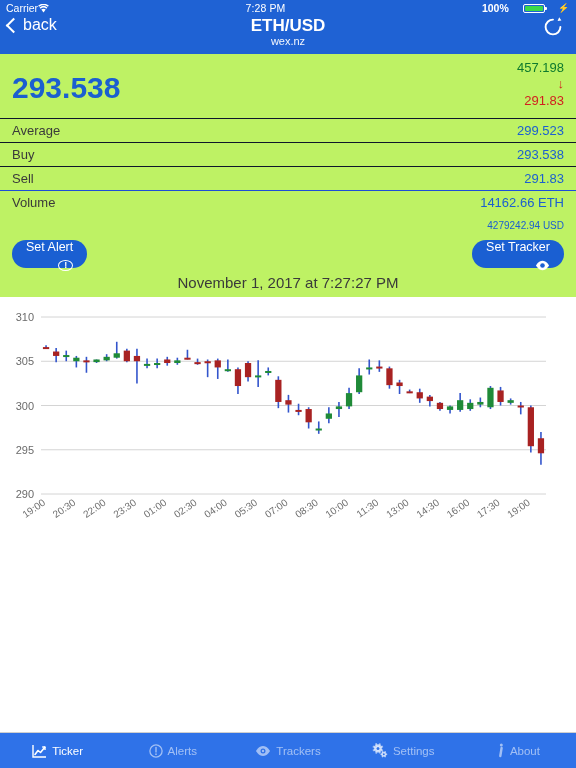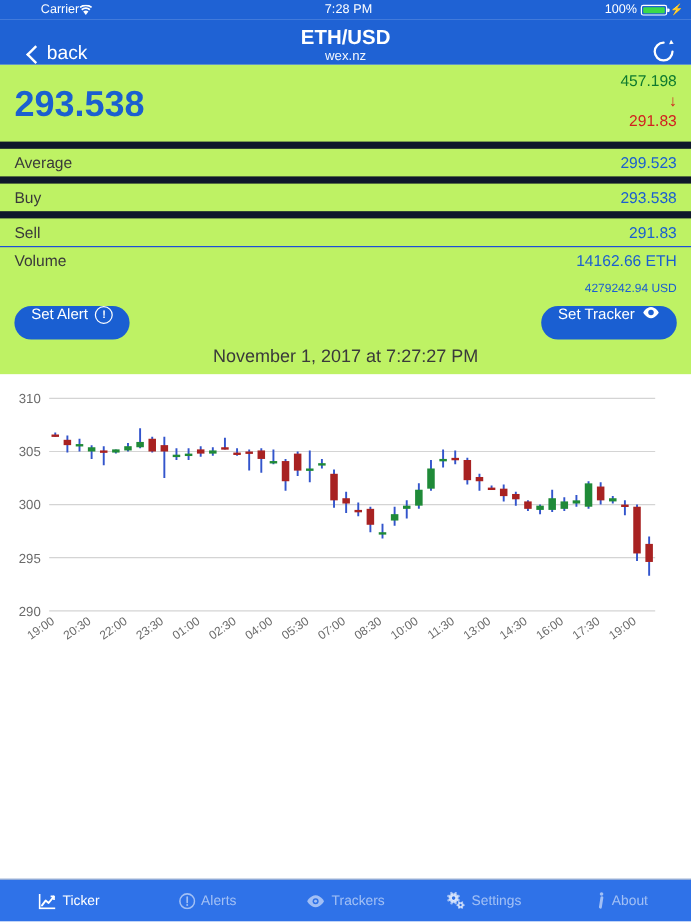--- a/index.html
+++ b/index.html
@@ -23,23 +23,23 @@
     height: 16px;
     background: #1f62d4;
     color: #ffffff;
     display: flex;
     align-items: center;
     font-size: 10.5px;
     padding: 0 6px;
     box-sizing: border-box;
     flex: 0 0 auto;
   }
-  .sb-left { display: flex; align-items: center; gap: 0; margin-left: 28px; }
+  .sb-left { display: flex; align-items: center; gap: 0; }
   .sb-center { flex: 1; text-align: center; font-weight: normal; letter-spacing: .1px; }
-  .sb-right { display: flex; align-items: center; gap: 3px; }
+  .sb-right { display: flex; align-items: center; gap: 14px; font-weight: bold; }
   .wifi-icon { display: inline-block; line-height: 0; }
   .battery {
     width: 22px; height: 9px;
     border: 1px solid #ffffff;
     border-radius: 2px;
     position: relative;
     box-sizing: border-box;
     padding: 1px;
   }
   .battery::after {
@@ -53,24 +53,23 @@
     background: #3ad94a; border-radius: 1px;
   }
   .bolt { font-size: 9px; line-height: 1; }
 
   
   .navbar {
     height: 38px;
     background: #1f62d4;
     color: #fff;
     display: flex;
-    align-items: flex-end;
+    align-items: flex-start;
     position: relative;
     flex: 0 0 auto;
-    padding-left: 16px;
   }
   .nav-back {
     display: flex; align-items: center;
     gap: 3px;
     padding-left: 8px;
     font-size: 16px;
     color: #fff;
     cursor: pointer;
   }
   .chevron-left {
@@ -124,21 +123,21 @@
   .hl-high { color: #0e7a2e; font-size: 13px; }
   .arrow-down { color: #d21f1f; font-size: 13px; line-height: 14px; margin: 3px 0; font-weight: bold; }
   .hl-low { color: #d21f1f; font-size: 13px; }
 
   .stat-row {
     display: flex;
     align-items: center;
     justify-content: space-between;
     padding: 0 12px;
     height: 23px;
-    border-top: 6px solid #0f172a;
+    border-top: 1px solid #0f172a;
     font-size: 13px;
   }
   .stat-label { color: #3a3a3a; }
   .stat-value { color: #1b5fd0; }
   .stat-row.volume { height: 23px; border-top: 1px solid #1d4ed8; }
   .vol-second {
     display: flex; justify-content: flex-end;
     padding: 0 12px 0 12px;
     height: 22px; align-items: center;
     font-size: 10px; color: #1b5fd0;
@@ -152,24 +151,25 @@
   }
   .pill {
     background: #1a5fd2;
     color: #fff;
     border: none;
     border-radius: 16px;
     height: 28px;
     padding: 0 14px;
     font-size: 12.5px;
     display: inline-flex;
-    align-items: flex-start;
+    align-items: flex-end;
     gap: 6px;
     cursor: pointer;
     font-family: "Liberation Sans", sans-serif;
+    flex-direction: column;
   }
   .circ-icon {
     width: 13px; height: 13px;
     border: 1.4px solid #fff;
     border-radius: 50%;
     display: inline-flex;
     align-items: center; justify-content: center;
     font-size: 9px; line-height: 1; font-weight: bold;
   }
   .timestamp {

